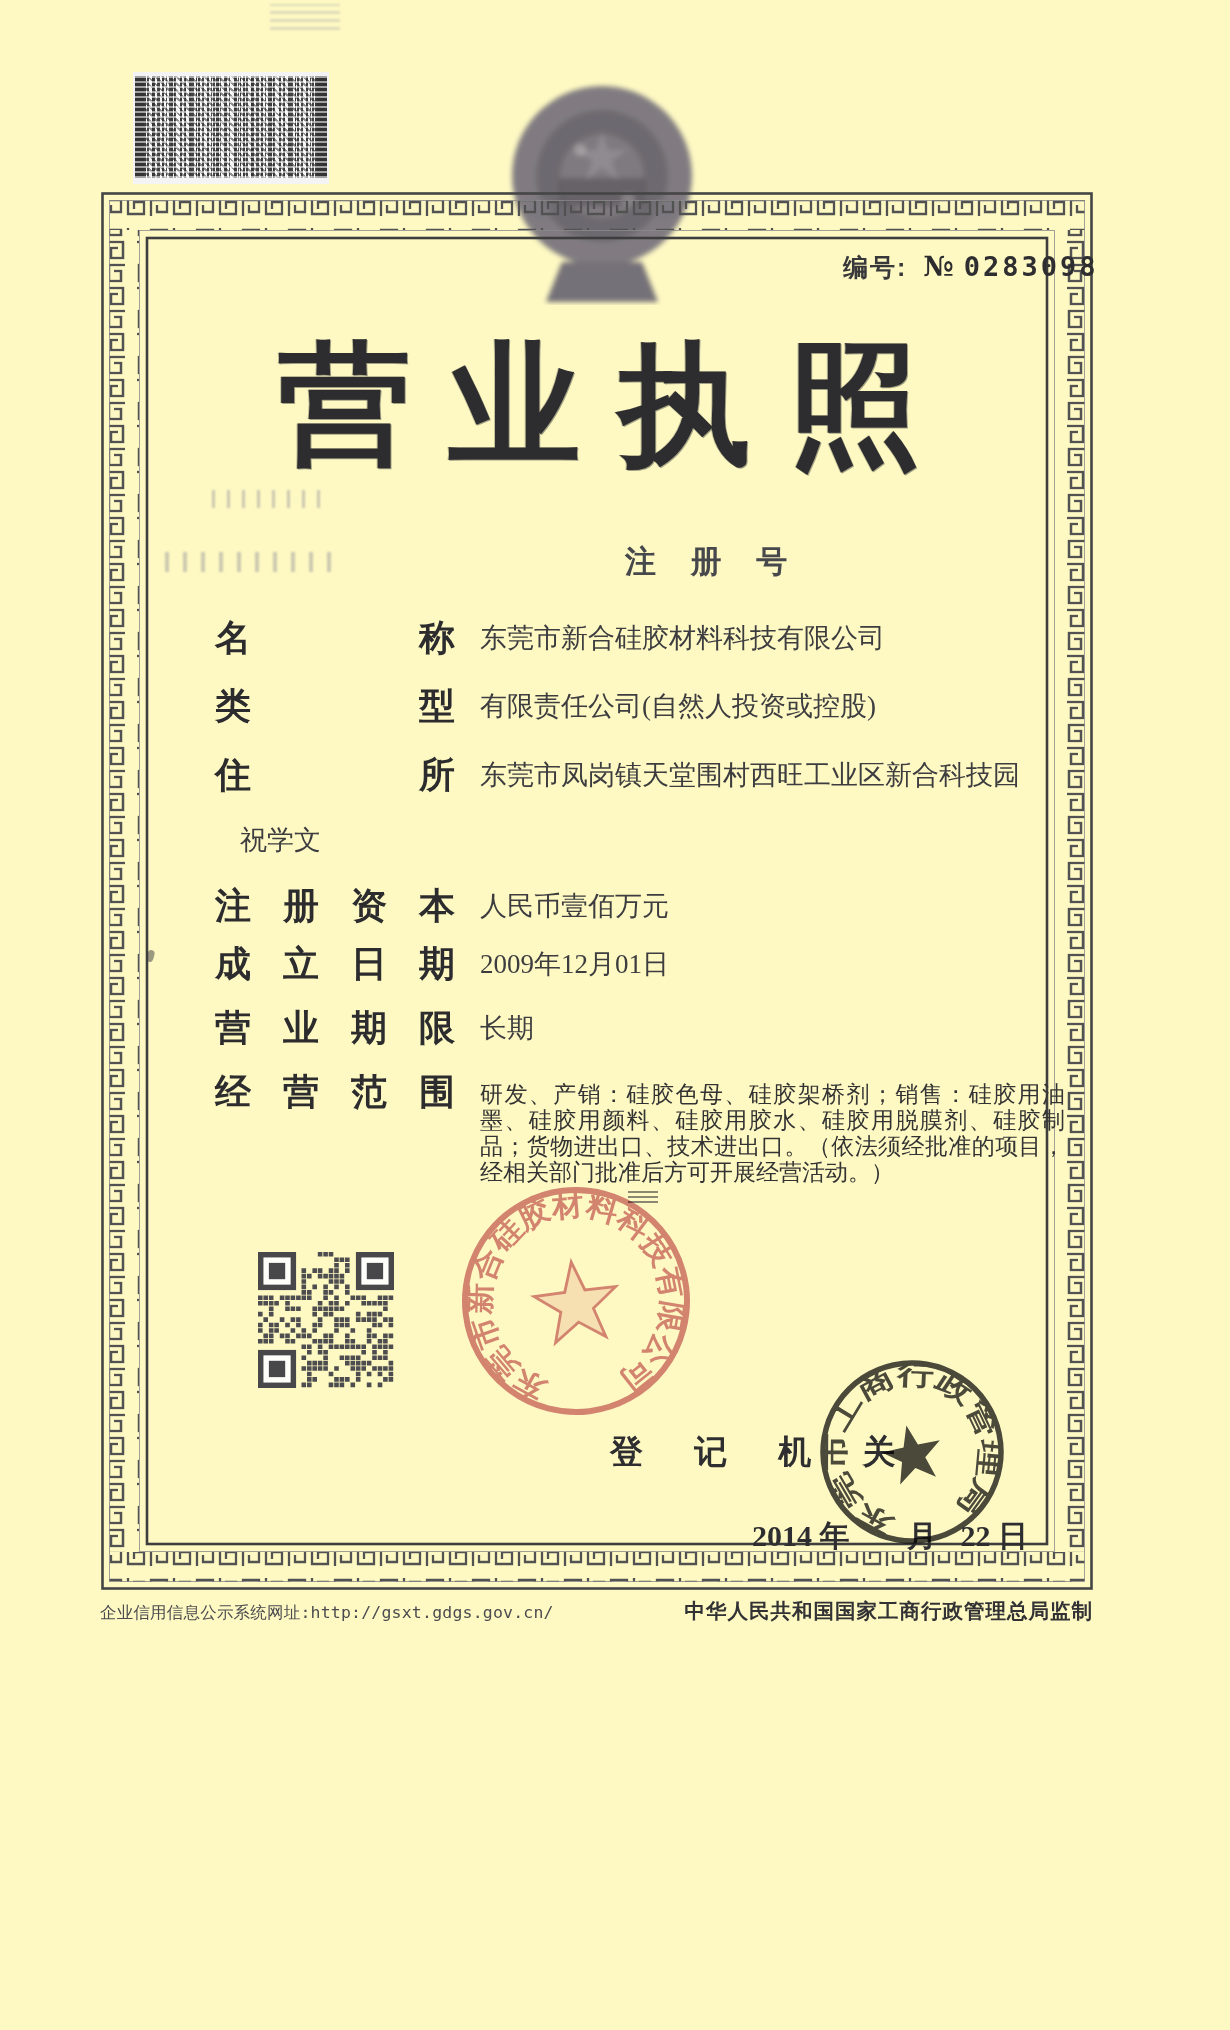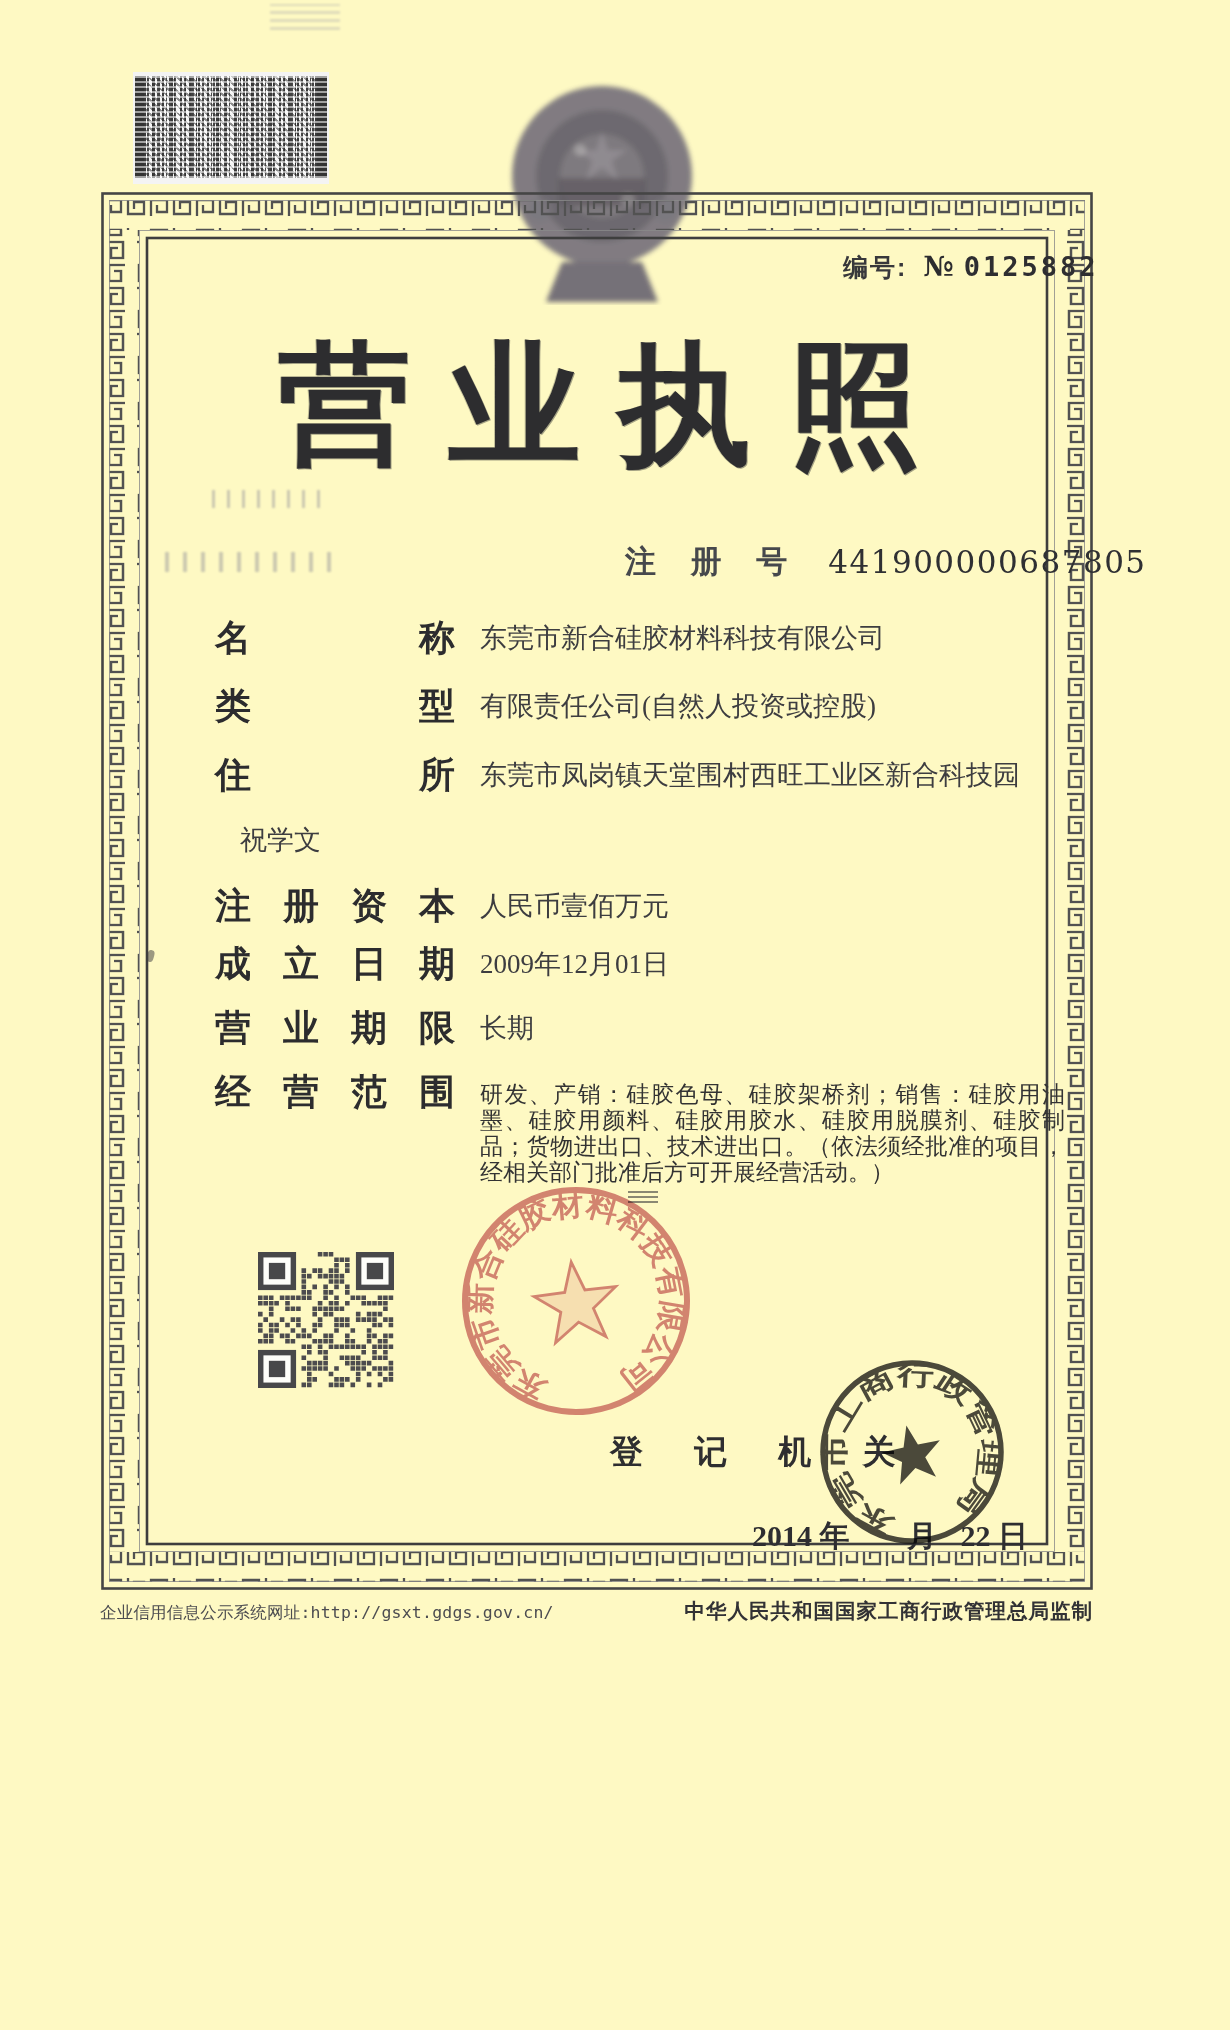--- a/index.html
+++ b/index.html
@@ -131,28 +131,27 @@
     <rect x="8" y="38" width="30" height="1322" fill="url(#mv)"></rect>
     <rect x="954" y="38" width="30" height="1322" fill="url(#mv)"></rect>
     <rect x="8.5" y="8.5" width="975" height="1381" fill="none" stroke="#8a8a8a" stroke-width="0.8"></rect>
     <rect x="38.5" y="38.5" width="915" height="1321" fill="none" stroke="#8a8a8a" stroke-width="0.8"></rect>
     <rect x="46" y="46" width="900" height="1306" fill="none" stroke="#3e3e3e" stroke-width="2.6"></rect>
   </svg>
 
   <div class="serial">
     <span class="serial-label">编号:</span>
     <span class="no-sym">№</span>
-    <span class="serial-num">0125882</span>
+    <span class="serial-num">0283098</span>
   </div>
 
   <h1 class="title">营业执照</h1>
 
   <div class="regline">
     <span class="reg-label">注 册 号</span>
-    <span class="reg-num">441900000687805</span>
   </div>
 
   <div class="row r0">
     <span class="flabel">名称</span>
     <span class="fvalue">东莞市新合硅胶材料科技有限公司</span>
   </div>
   <div class="row r1">
     <span class="flabel">类型</span>
     <span class="fvalue">有限责任公司(自然人投资或控股)</span>
   </div>

